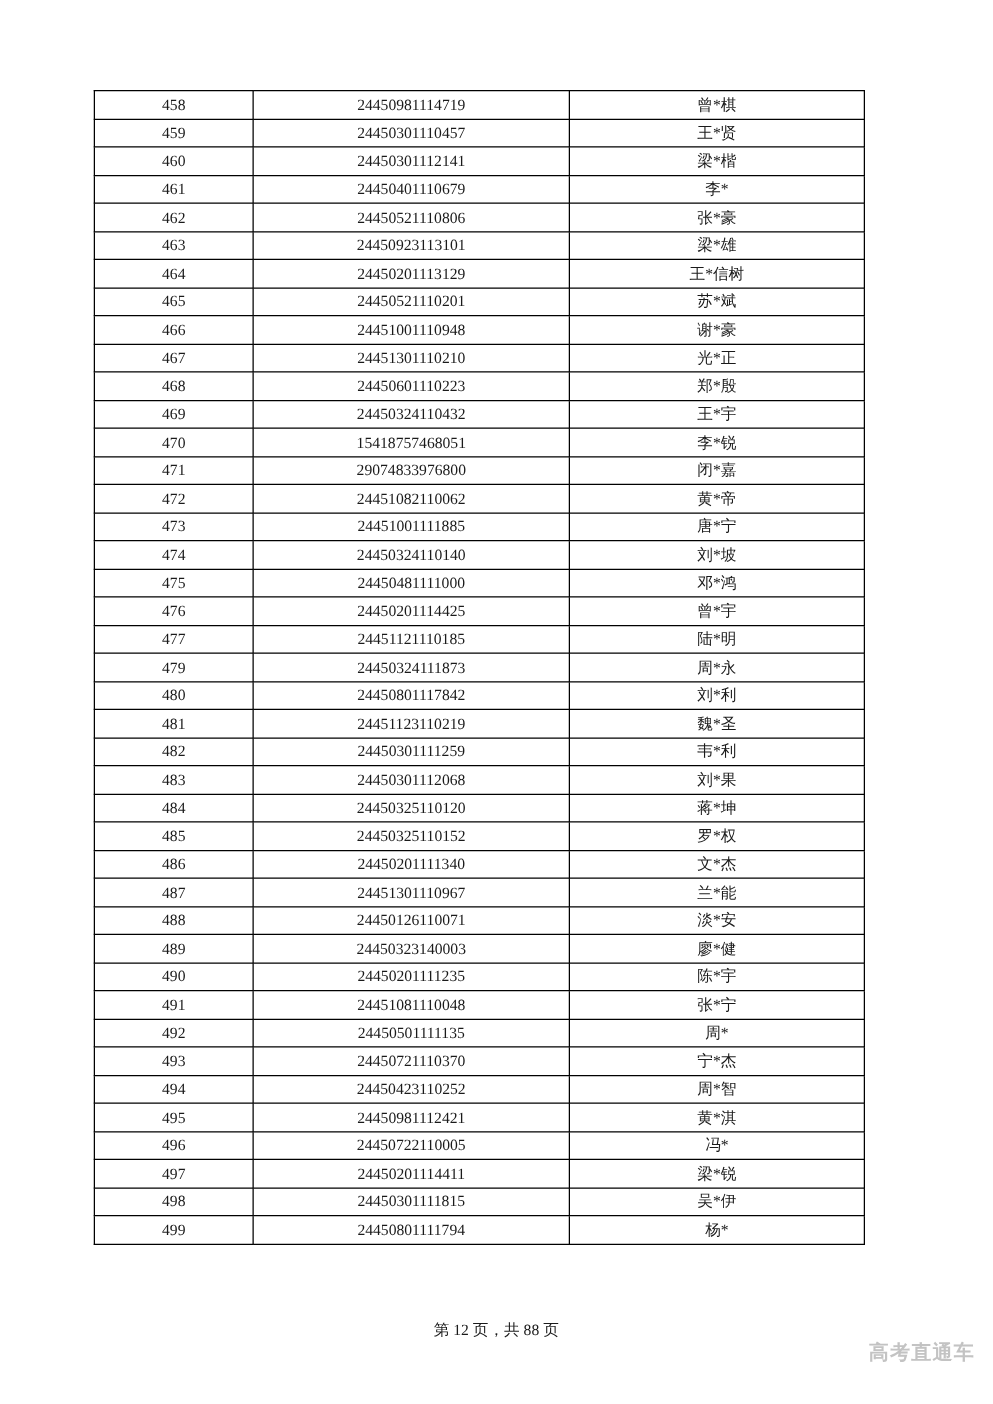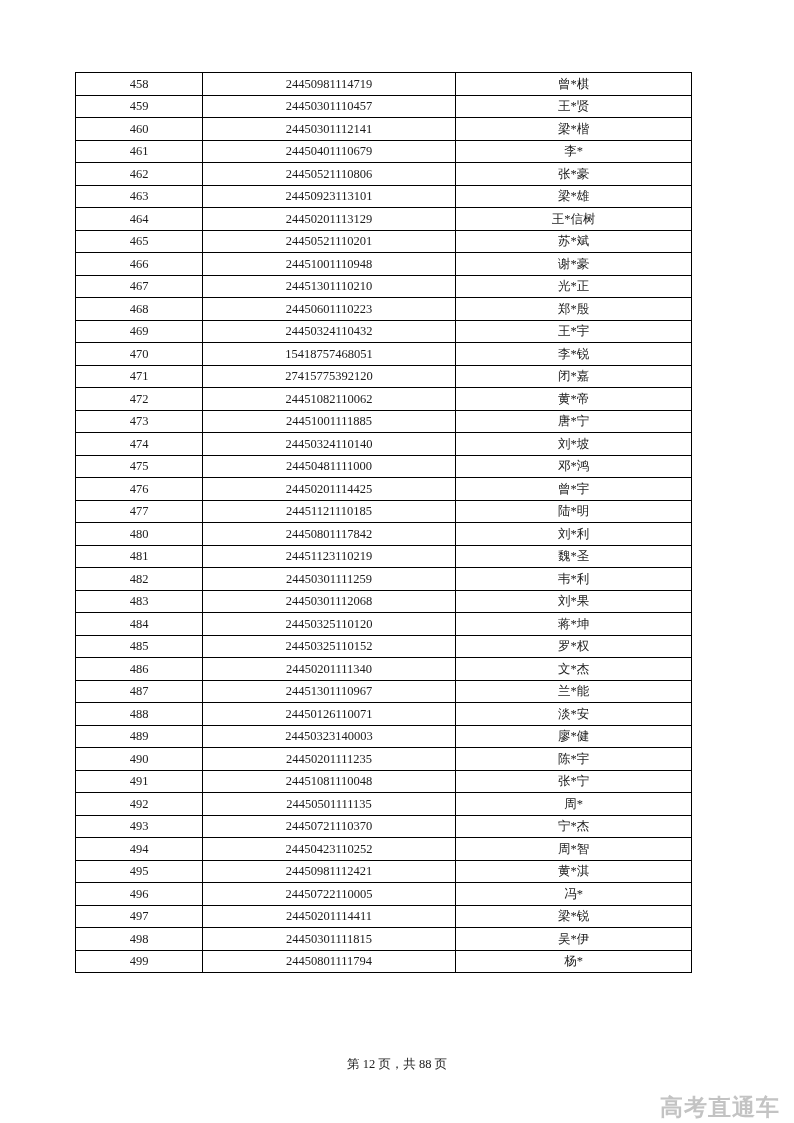--- a/index.html
+++ b/index.html
@@ -43,26 +43,25 @@
     top: 1056px;
     width: 100%;
     text-align: center;
     font-size: 12.5px;
     color: #1a1a1a;
   }
   .watermark {
     position: absolute;
     right: 14px;
     top: 1072px;
-    font-size: 23px;
+    font-size: 16px;
     font-weight: bold;
     color: #c3c3c3;
     letter-spacing: 1px;
     font-family: "Liberation Sans", "DejaVu Sans", sans-serif;
-    margin-top: 20px;
   }
 </style>
 </head>
 <body>
 
 <table class="doc-table">
   <colgroup>
     <col class="col-no">
     <col class="col-id">
     <col class="col-name">
@@ -128,21 +127,21 @@
         <td>24450324110432</td>
         <td>王*宇</td>
       </tr>
       <tr>
         <td>470</td>
         <td>15418757468051</td>
         <td>李*锐</td>
       </tr>
       <tr>
         <td>471</td>
-        <td>27415775392120</td>
+        <td>29074833976800</td>
         <td>闭*嘉</td>
       </tr>
       <tr>
         <td>472</td>
         <td>24451082110062</td>
         <td>黄*帝</td>
       </tr>
       <tr>
         <td>473</td>
         <td>24451001111885</td>
@@ -162,20 +161,25 @@
         <td>476</td>
         <td>24450201114425</td>
         <td>曾*宇</td>
       </tr>
       <tr>
         <td>477</td>
         <td>24451121110185</td>
         <td>陆*明</td>
       </tr>
       <tr>
+        <td>479</td>
+        <td>24450324111873</td>
+        <td>周*永</td>
+      </tr>
+      <tr>
         <td>480</td>
         <td>24450801117842</td>
         <td>刘*利</td>
       </tr>
       <tr>
         <td>481</td>
         <td>24451123110219</td>
         <td>魏*圣</td>
       </tr>
       <tr>

